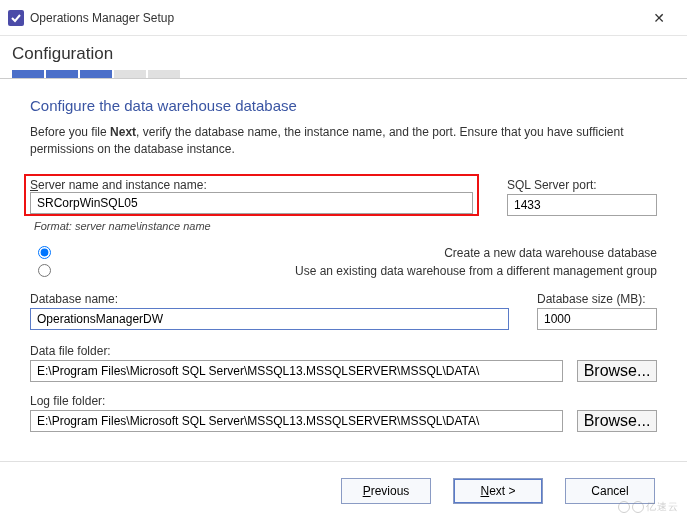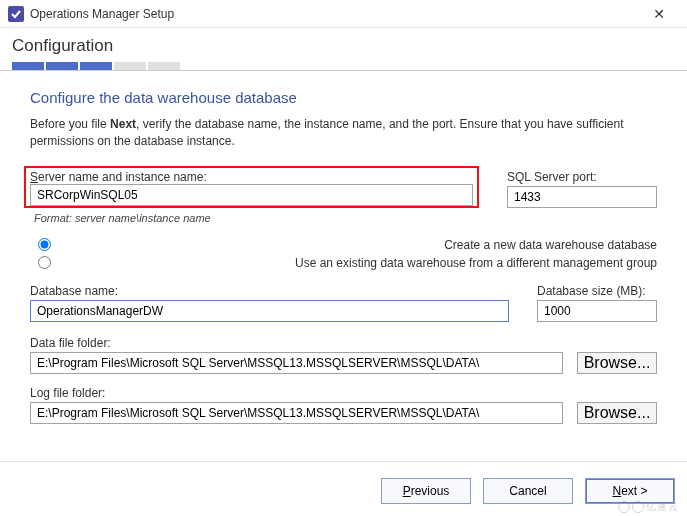--- a/index.html
+++ b/index.html
@@ -1,17 +1,17 @@
 <!DOCTYPE html>
 <html><head>
   <meta charset="utf-8">
   <style>
     * { box-sizing: border-box; margin: 0; padding: 0; }
     body { font-family: "Segoe UI", Tahoma, sans-serif; font-size: 12px; background: #fff; color: #333; width: 687px; height: 516px; overflow: hidden; }
-    .titlebar { height: 28px; display: flex; align-items: center; padding: 0 8px; border-bottom: 1px solid #e5e5e5; }
+    .titlebar { height: 36px; display: flex; align-items: center; padding: 0 8px; border-bottom: 1px solid #e5e5e5; }
     .titlebar-icon { width: 16px; height: 16px; background: #4b4ba8; border-radius: 2px; display: flex; align-items: center; justify-content: center; margin-right: 6px; }
     .titlebar-icon svg { width: 10px; height: 10px; fill: #fff; }
     .titlebar-text { flex: 1; font-size: 12px; color: #333; }
     .close-btn { width: 40px; height: 28px; display: flex; align-items: center; justify-content: center; cursor: pointer; font-size: 14px; }
     .header-band { padding: 8px 12px 0; border-bottom: 1px solid #ccc; }
     .header-title { font-size: 17px; color: #333; margin-bottom: 6px; }
     .progress { display: flex; gap: 2px; }
     .progress-seg { width: 32px; height: 8px; background: #e0e0e0; }
     .progress-seg.done { background: #4b6fc9; }
     .content { padding: 18px 30px 10px; }
@@ -28,21 +28,21 @@
     .highlight-box { border: 2px solid #e11; padding: 2px 4px 0; margin-left: -6px; margin-top: -4px; }
     .highlight-box label { margin-bottom: 17px; }
     .format-hint { font-style: italic; font-size: 11px; color: #444; margin-top: 4px; margin-bottom: 10px; margin-left: 4px; }
     .radio-row { display: flex; align-items: center; gap: 6px; margin-left: 8px; margin-bottom: 4px; font-size: 12px; justify-content: space-between; }
     .radio-row input { width: 13px; height: 13px; }
     .spacer-sm { height: 10px; }
     .browse-row { display: flex; gap: 14px; align-items: flex-end; margin-bottom: 12px; }
     .browse-row .field { flex: 1; }
     .browse-btn { width: 80px; height: 22px; border: 1px solid #a3a3a3; background: #f5f5f5; font-size: 16px; cursor: pointer; }
     .footer-sep { position: absolute; left: 0; right: 0; bottom: 54px; border-top: 1px solid #e0e0e0; }
-    .footer { position: absolute; left: 0; right: 0; bottom: 12px; padding: 0 12px; display: flex; justify-content: flex-end; gap: 12px; }
+    .footer { position: absolute; left: 0; right: 0; bottom: 12px; padding: 0 32px; display: flex; justify-content: flex-end; gap: 22px; }
     .nav-btn { width: 90px; height: 26px; border: 1px solid #8a9bc4; background: #f7f9fc; font-size: 12px; cursor: pointer; }
     .nav-btn.primary { box-shadow: 0 0 0 1px #5a7bc8 inset; }
     .watermark { position: absolute; right: 8px; bottom: 2px; opacity: 0.4; font-size: 10px; color: #888; letter-spacing: 1px; pointer-events: none; display: flex; align-items: center; gap: 2px; }
     .watermark .circ { width: 12px; height: 12px; border: 1.5px solid #888; border-radius: 50%; display: inline-block; }
   </style>
 </head>
 <body>
 
 <div class="titlebar">
   <span class="titlebar-icon">
@@ -122,21 +122,21 @@
       <label>Log file folder:</label>
       <input class="text-input" type="text" value="E:\Program Files\Microsoft SQL Server\MSSQL13.MSSQLSERVER\MSSQL\DATA\" style="">
     </div>
     <button class="browse-btn">Browse...</button>
   </div>
 </div>
 
 <div class="footer-sep"></div>
 <div class="footer">
   <button class="nav-btn"><u>P</u><span>revious</span></button>
+  <button class="nav-btn primary"><u>N</u>ext &gt;</button>
   <button class="nav-btn">Cancel</button>
-  <button class="nav-btn primary"><u>N</u>ext &gt;</button>
 </div>
 
 <div class="watermark">
   <span class="circ"></span>
     <span class="circ"></span>
     <span>亿速云</span>
 </div>
 
 </body></html>

